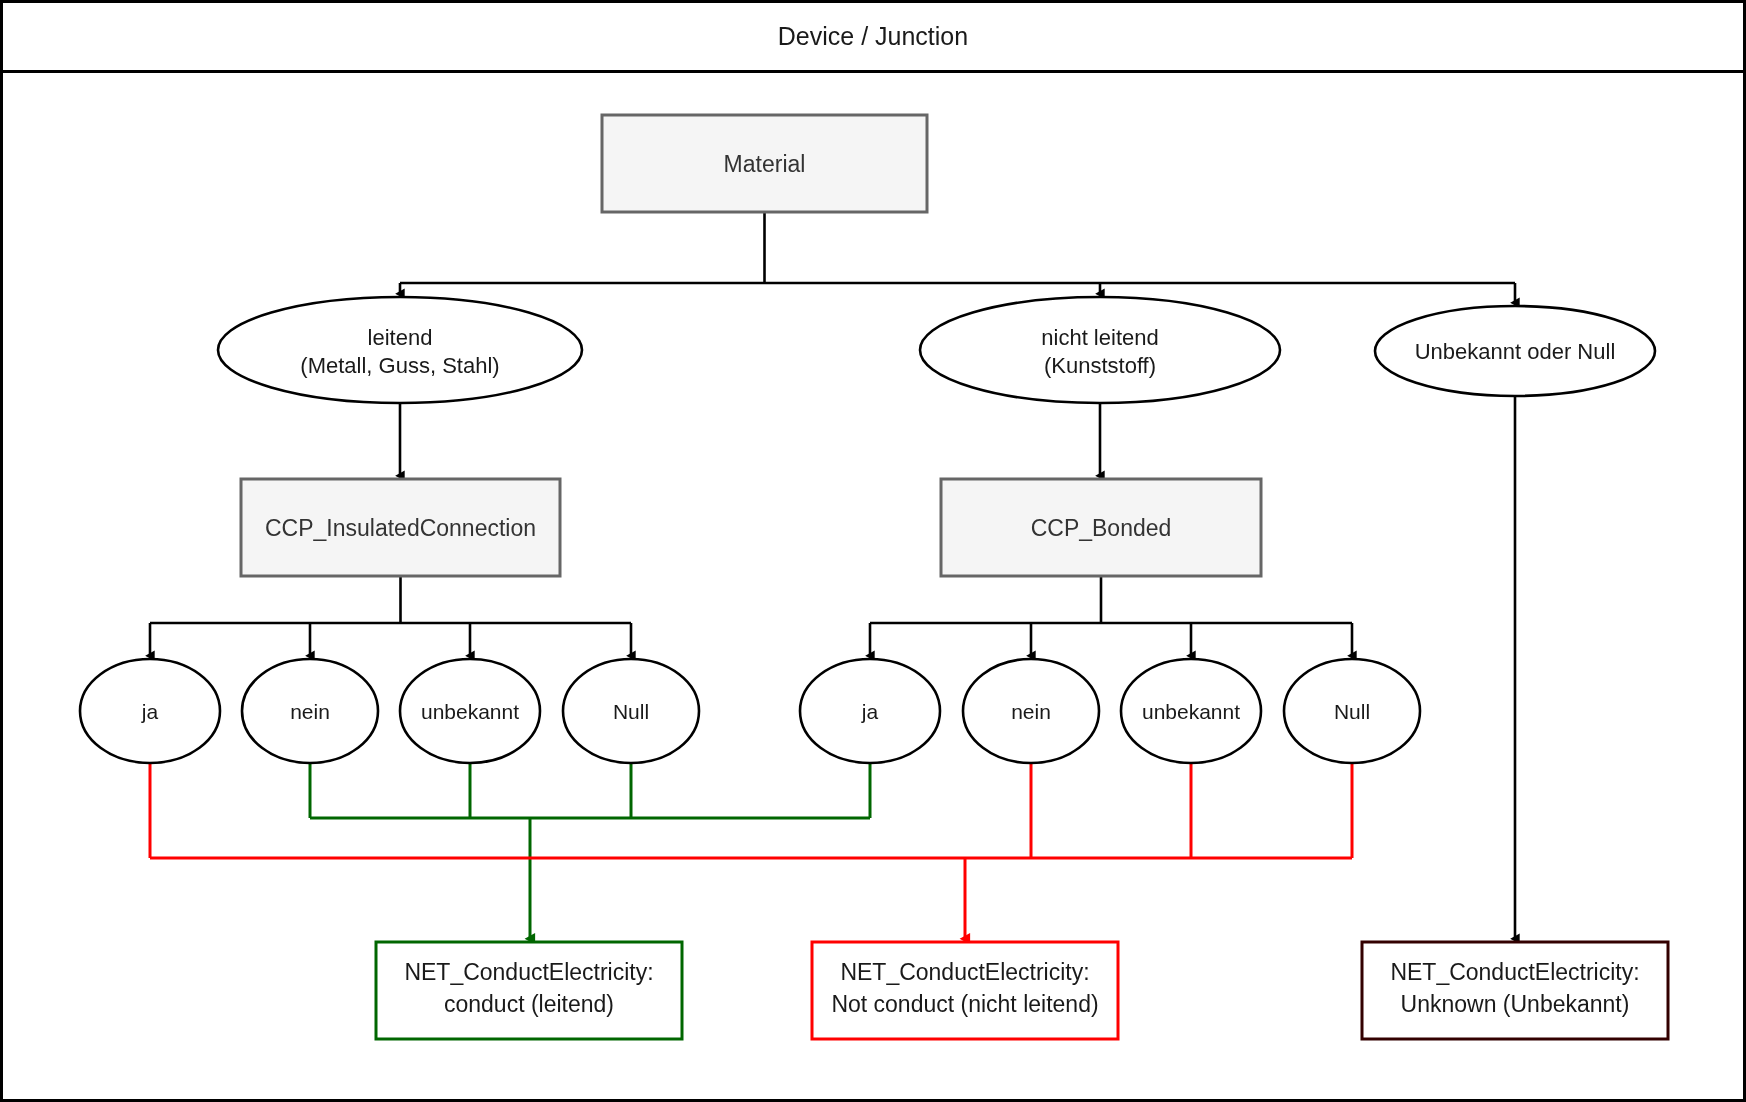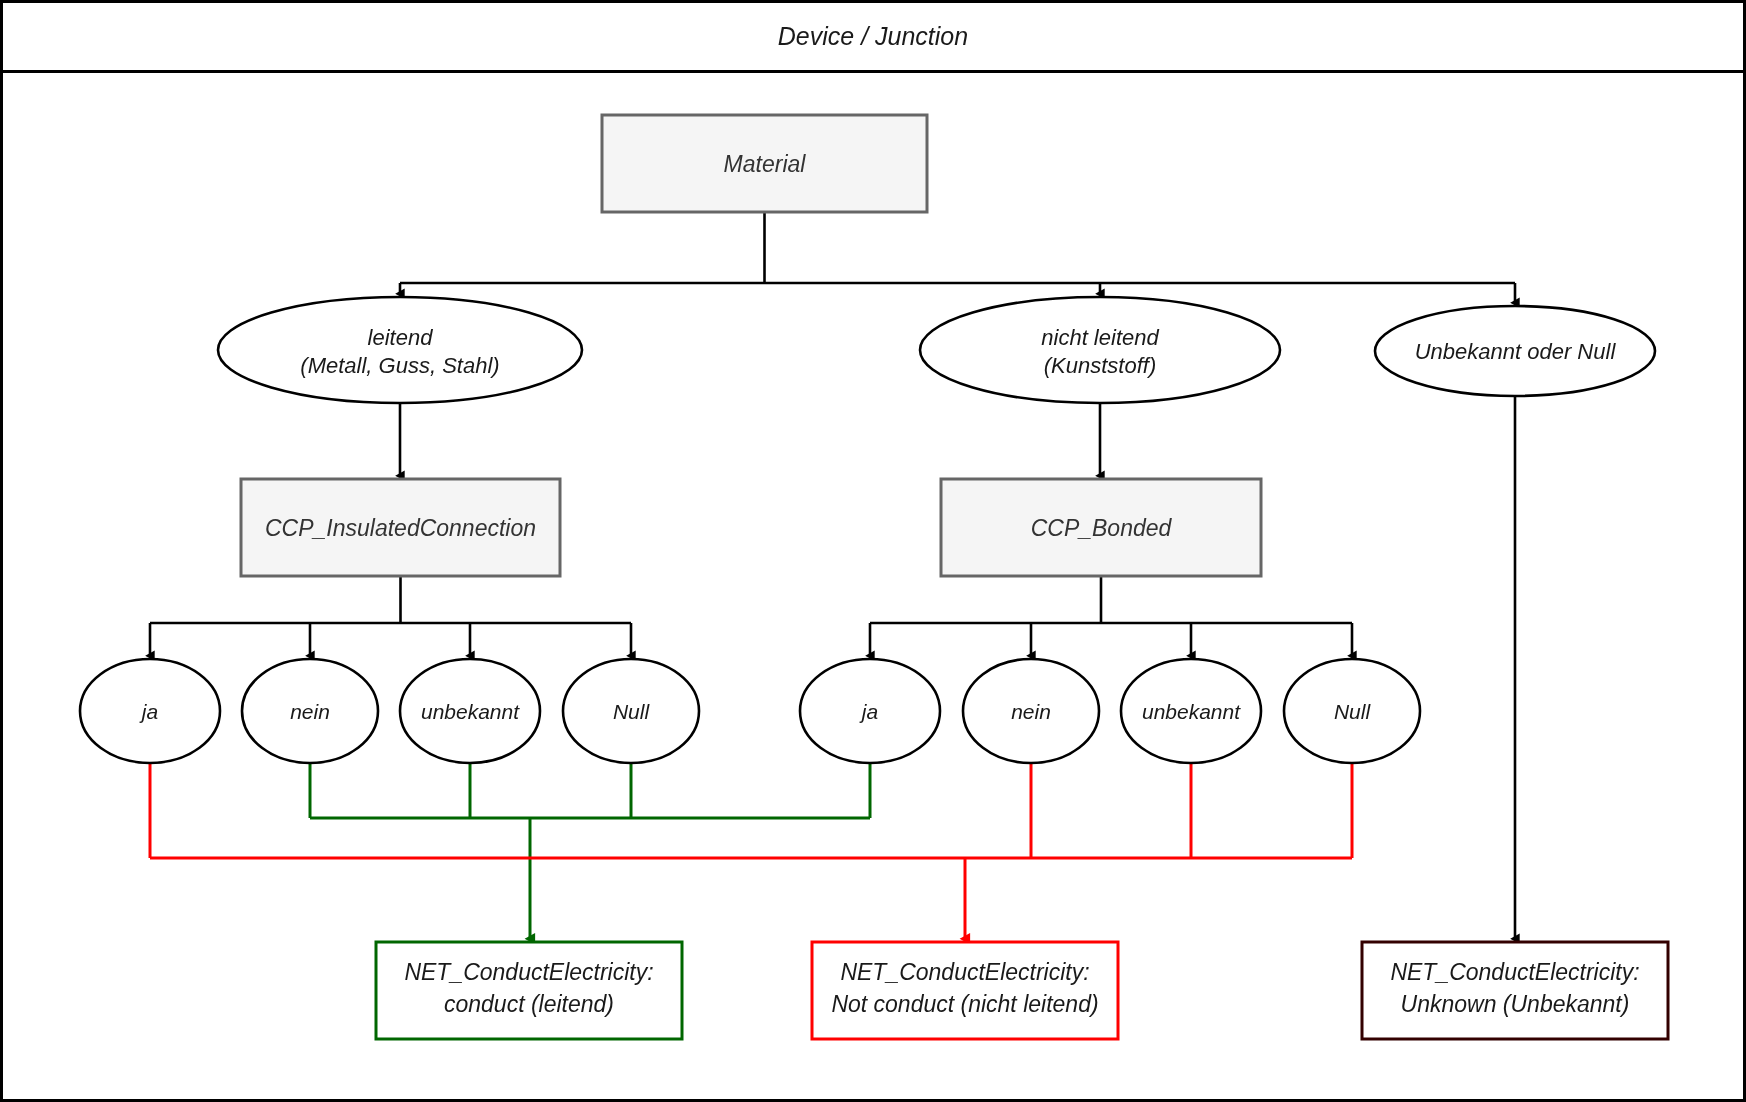--- a/index.html
+++ b/index.html
@@ -10,21 +10,20 @@
   body {
     width: 1746px;
     height: 1102px;
     font-family: "Liberation Sans", sans-serif;
     overflow: hidden;
   }
   #diagram-root {
     position: relative;
     width: 1746px;
     height: 1102px;
-    font-style: italic;
   }
   svg.flow {
     display: block;
     width: 1746px;
     height: 1102px;
     shape-rendering: geometricPrecision;
   }
   .frame-outer {
     fill: #ffffff;
     stroke: #000000;

